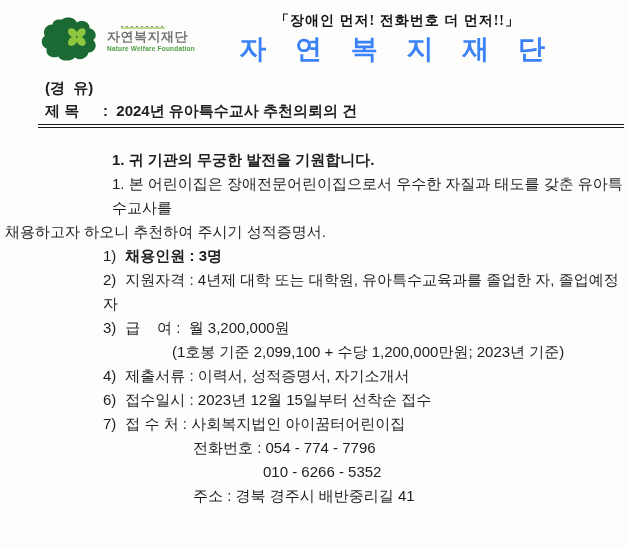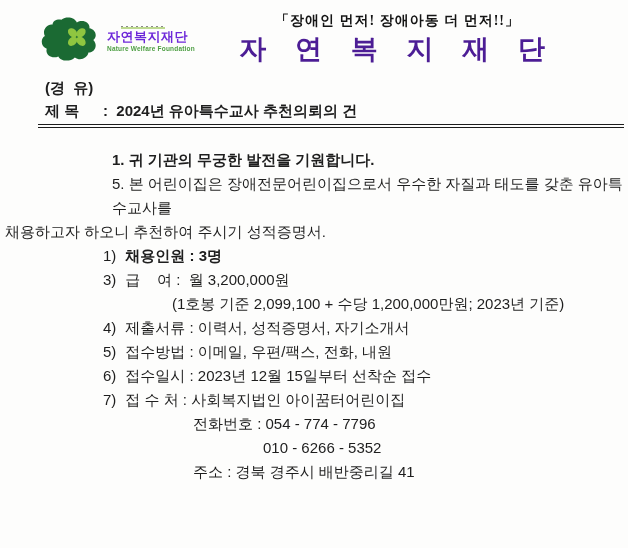--- a/index.html
+++ b/index.html
@@ -15,33 +15,33 @@
 
   
   .letterhead { display:flex; align-items:flex-start; padding:12px 0 0 40px; height:64px; }
   .logo { display:flex; align-items:center; gap:5px; width:175px; flex:none; padding-top:4px; }
   .logo-textcol { display:flex; flex-direction:column; line-height:1.1; }
   .scribble {
     width:44px; height:3px; margin:0 0 1px 14px;
     background:repeating-linear-gradient(90deg,#8a8a8a 0 2px, transparent 2px 5px);
     border-bottom:2px solid #bcd98e;
   }
-  .logo-kr { color:#6d28d9; font-weight:700; font-size:13px; letter-spacing:0.5px; white-space:nowrap; }
+  .logo-kr { color:#737373; font-weight:700; font-size:13px; letter-spacing:0.5px; white-space:nowrap; }
   .logo-en { color:#4d9e43; font-weight:700; font-size:6.5px; letter-spacing:0.2px; white-space:nowrap; }
 
   .title-block { flex:1; text-align:center; padding-right:48px; }
   .slogan {
     font-family:"Liberation Serif", serif;
     font-weight:700; font-size:14px; letter-spacing:1px;
     white-space:nowrap; color:#141414;
   }
   .main-title {
     font-family:"Liberation Serif", serif;
     font-weight:600; font-size:27px; letter-spacing:11px;
-    margin-top:1px; white-space:nowrap; color:#4c1d95;
+    margin-top:1px; white-space:nowrap; color:#3b82f6;
   }
 
   
   .meta { margin:12px 0 0 45px; font-size:15px; font-weight:700; }
   .meta-line { line-height:23px; white-space:pre-wrap; }
   .mlabel { display:inline-block; }
   .mlabel.w { width:58px; }
   .mvalue { white-space:pre-wrap; }
 
   .rule {
@@ -80,43 +80,43 @@
           <ellipse cx="6.2" cy="0" rx="5.4" ry="4"></ellipse>
         </g>
       </svg>
       <div class="logo-textcol">
         <div class="scribble"></div>
         <div class="logo-kr">자연복지재단</div>
         <div class="logo-en">Nature Welfare Foundation</div>
       </div>
     </div>
     <div class="title-block">
-      <div class="slogan">「장애인 먼저! 장애아동 더 먼저!!」</div>
+      <div class="slogan">「장애인 먼저! 전화번호 더 먼저!!」</div>
       <div class="main-title">자 연 복 지 재 단</div>
     </div>
   </header>
 
   <section class="meta">
     <div class="meta-line">(경  유)</div>
     <div class="meta-line"><span class="mlabel w">제 목</span><span class="mvalue">:  2024년 유아특수교사 추천의뢰의 건</span></div>
   </section>
 
   <div class="rule"></div>
 
   <section class="docbody">
     <p class="line p1">1. 귀 기관의 무궁한 발전을 기원합니다.</p>
-    <p class="line p2a">5. 본 어린이집은 장애전문어린이집으로서 우수한 자질과 태도를 갖춘 유아특수교사를</p>
+    <p class="line p2a">1. 본 어린이집은 장애전문어린이집으로서 우수한 자질과 태도를 갖춘 유아특수교사를</p>
     <p class="line p2b">채용하고자 하오니 추천하여 주시기 성적증명서.</p>
 
     <div class="items">
       <div class="line it"><span class="num">1)</span><span class="bold">채용인원 : 3명</span></div>
+      <div class="line it"><span class="num">2)</span><span>지원자격 : 4년제 대학 또는 대학원, 유아특수교육과를 졸업한 자, 졸업예정자</span></div>
       <div class="line it"><span class="num">3)</span><span>급    여 :  월 3,200,000원</span></div>
       <div class="line note-row">(1호봉 기준 2,099,100 + 수당 1,200,000만원; 2023년 기준)</div>
       <div class="line it"><span class="num">4)</span><span>제출서류 : 이력서, 성적증명서, 자기소개서</span></div>
-      <div class="line it"><span class="num">5)</span><span>접수방법 : 이메일, 우편/팩스, 전화, 내원</span></div>
       <div class="line it"><span class="num">6)</span><span>접수일시 : 2023년 12월 15일부터 선착순 접수</span></div>
       <div class="line it"><span class="num">7)</span><span>접 수 처 : 사회복지법인 아이꿈터어린이집</span></div>
       <div class="line sub">전화번호 : 054 - 774 - 7796</div>
       <div class="line sub3">010 - 6266 - 5352</div>
       <div class="line sub">주소 : 경북 경주시 배반중리길 41</div>
 
     </div>
   </section>
 
 </div>

